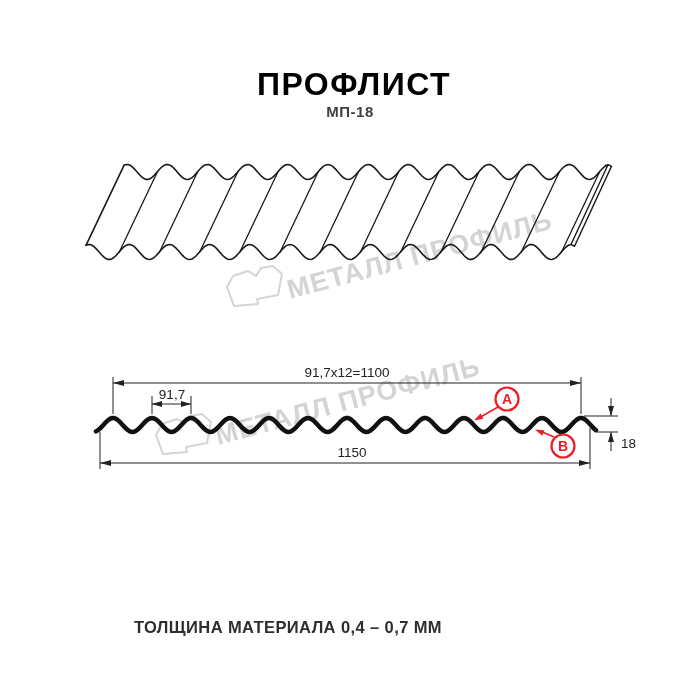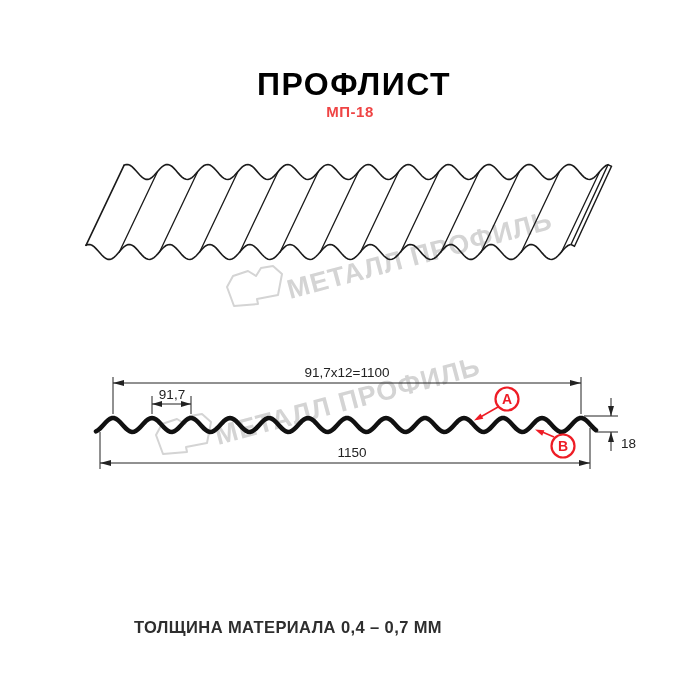--- a/index.html
+++ b/index.html
@@ -1,21 +1,21 @@
 <!DOCTYPE html>
 <html><head>
 <meta charset="utf-8">
 <style>
   html,body{margin:0;padding:0;background:#fff;}
   .stage{position:relative;width:700px;height:700px;background:#ffffff;overflow:hidden;
          font-family:"Liberation Sans",sans-serif;}
   .title{position:absolute;left:0;top:62px;width:700px;text-align:center;margin:4px;
          font-size:32px;font-weight:800;letter-spacing:1.5px;color:#000000;}
   .subtitle{position:absolute;left:0;top:103px;width:700px;text-align:center;
-         font-size:15px;font-weight:700;letter-spacing:0.5px;color:#ef4444;}
+         font-size:15px;font-weight:700;letter-spacing:0.5px;color:#404040;}
   .footer-note{position:absolute;left:0;top:618px;width:576px;text-align:center;
          font-size:16.5px;font-weight:600;letter-spacing:0.4px;color:#2e2e2e;}
   svg{position:absolute;left:0;top:0;}
   .dim-text{font-family:"Liberation Sans",sans-serif;font-size:13.5px;fill:#222;}
   .wm-text{font-family:"Liberation Sans",sans-serif;font-size:27px;font-weight:700;
            letter-spacing:1px;fill:#d4d4d4;}
   .red-label{font-family:"Liberation Sans",sans-serif;font-size:14px;font-weight:700;}
 </style>
 </head>
 <body>

